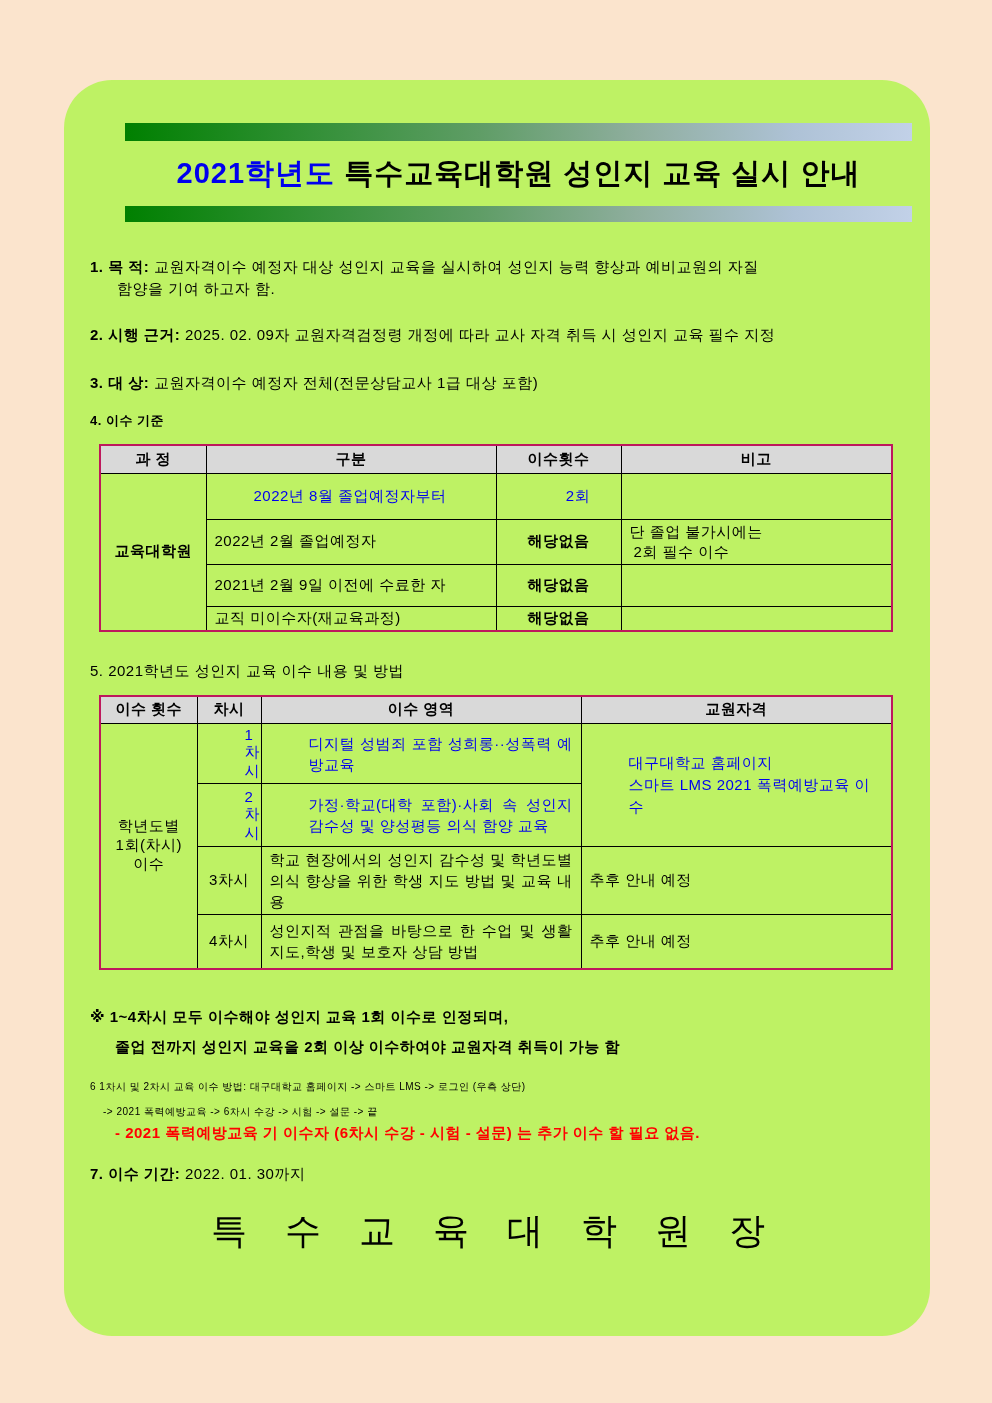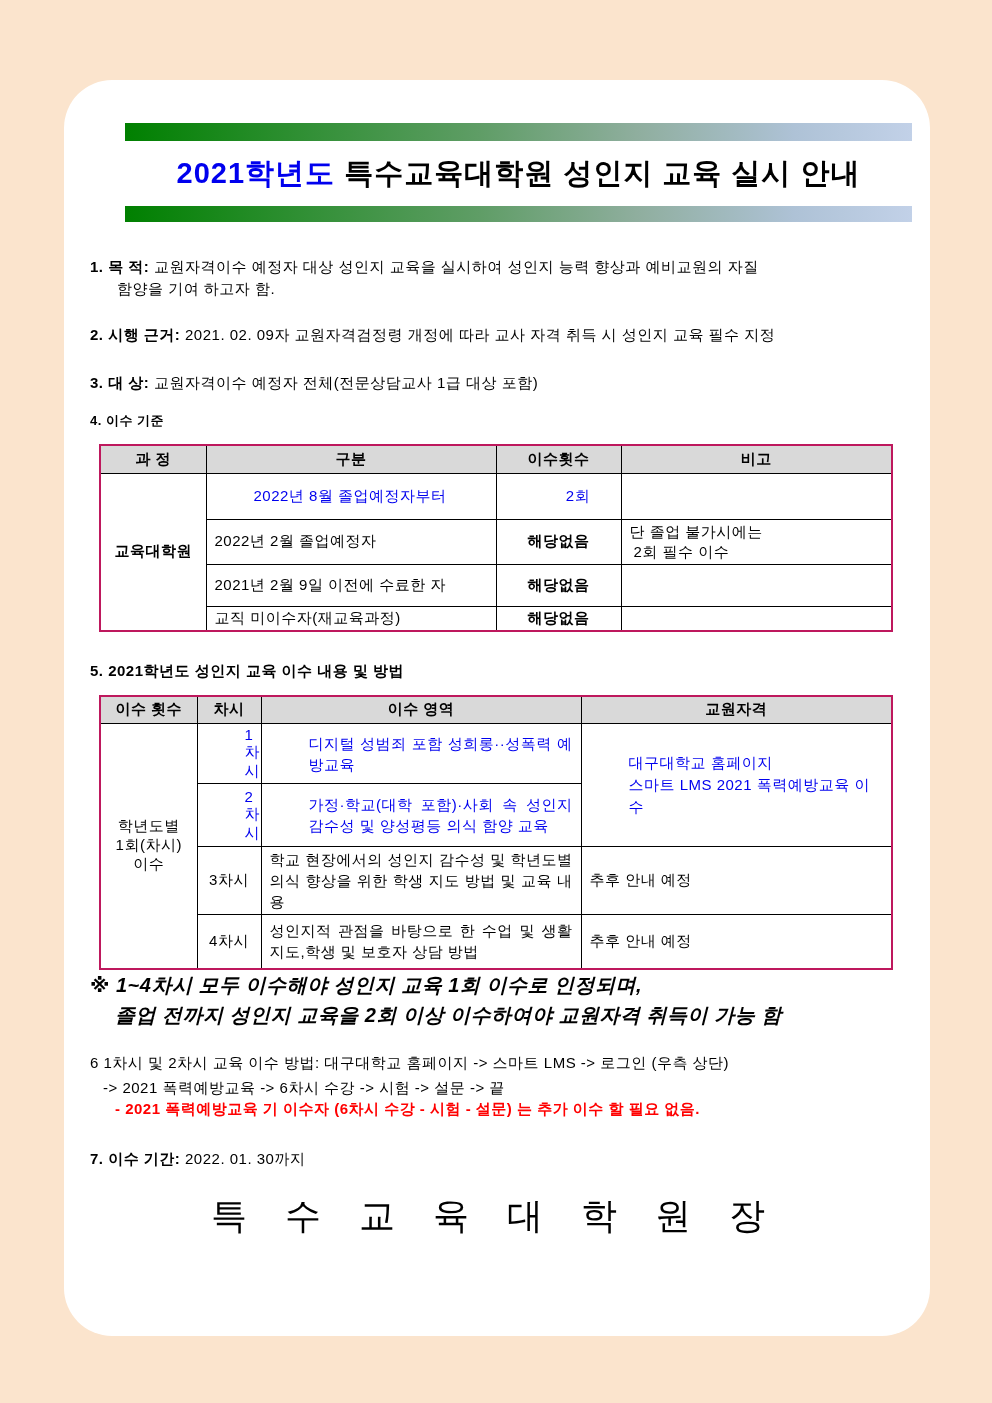--- a/index.html
+++ b/index.html
@@ -16,21 +16,21 @@
     height:1403px;
     background:var(--page-peach);
     font-family:"Liberation Sans","DejaVu Sans",sans-serif;
     color:#000;
     position:relative;
   }
   .card{
     position:absolute;
     left:64px; top:80px;
     width:866px; height:1256px;
-    background:#ffffff;
+    background:#bef264;
     border-radius:48px;
   }
   .title-wrap{ margin:43px 18px 0 61px; width:787px; }
   .grad-bar{
     height:18px; width:100%;
     background:linear-gradient(90deg,var(--bar-green) 0%,#2f8f33 22%,#5f9d66 45%,#8fae9e 65%,#aec2d6 85%,var(--bar-blue-end) 100%);
   }
   .grad-bar.thin{height:16px;}
   .doc-title{
     text-align:center;
@@ -57,27 +57,27 @@
     width:792px;
     border:2px solid #be185d;
     font-size:15px;
   }
   th,td{ border:1px solid #000; padding:2px 8px; letter-spacing:.5px;}
   th{ background:var(--header-gray); font-weight:bold; text-align:center; height:28px;}
   td.center{text-align:center;}
   td.jst{text-align:justify; word-break:break-all; line-height:21px;}
   .t1-r1{height:46px;} .t1-r2{height:45px;} .t1-r3{height:42px;} .t1-r4{height:23px;}
   .t2-r1{height:55px;} .t2-r2{height:63px;} .t2-r3{height:66px;} .t2-r4{height:54px;}
-  .h5{margin-top:30px; font-size:15px; font-weight:bold; letter-spacing:.5px;}
-  .note{font-size:20px; font-weight:bold; line-height:30px; letter-spacing:.5px;font-style:italic;}
+  .h5{margin-top:30px; font-size:15px; font-weight:normal; letter-spacing:.5px;}
+  .note{margin-top:32px; font-size:15px; font-weight:bold; line-height:30px; letter-spacing:.5px;}
   .note .l2{margin-left:25px;}
-  .s6{margin-top:20px; font-size:15px; line-height:25px; letter-spacing:.5px;}
+  .s6{margin-top:12px; font-size:10px; line-height:25px; letter-spacing:.5px;}
   .s6 .l2{margin-left:13px;}
   .red-note{margin-left:25px; font-size:15px; font-weight:bold; letter-spacing:.5px;}
-  .s7{margin-top:29px;}
+  .s7{margin-top:20px;}
   .date-line{margin-top:30px; text-align:center; font-size:16px; letter-spacing:1px;}
   .sign-line{margin-top:22px; text-align:center; font-size:36px; letter-spacing:14px; white-space:nowrap;}
   .note-cell div{line-height:20px;}
   .note-cell .n2{padding-left:4px;}
   .method-cell div{line-height:22px;}
 </style>
 </head>
 <body>
 
 <div class="card">
@@ -97,21 +97,21 @@
         <span class="b">1.</span>
         <span class="b">목 적:</span>
         <span>교원자격이수 예정자 대상 성인지 교육을 실시하여 성인지 능력 향상과 예비교원의 자질</span>
       </p>
       <p class="line l2">함양을 기여 하고자 함.</p>
     </div>
 
     <p class="line s2">
       <span class="b">2.</span>
       <span class="b">시행 근거:</span>
-      <span>2021. 02. 09자 교원자격검정령 개정에 따라 교사 자격 취득 시 성인지 교육 필수 지정</span>
+      <span>2025. 02. 09자 교원자격검정령 개정에 따라 교사 자격 취득 시 성인지 교육 필수 지정</span>
     </p>
 
     <p class="line s3">
       <span class="b">3.</span>
       <span class="b">대 상:</span>
       <span>교원자격이수 예정자 전체(전문상담교사 1급 대상 포함)</span>
     </p>
 
     <p class="h4">4. 이수 기준</p>
 

